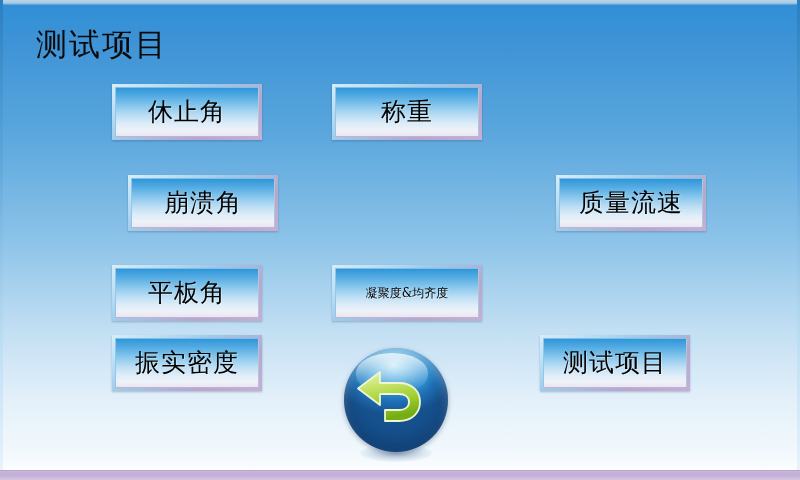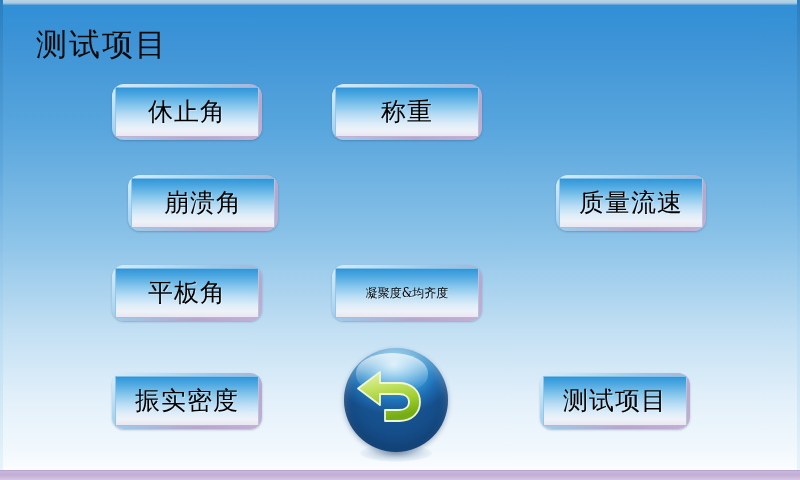--- a/index.html
+++ b/index.html
@@ -74,21 +74,21 @@
     white-space: nowrap;
   }
 
   
   .btn {
     position: absolute;
     width: 150px;
     height: 56px;
     box-sizing: border-box;
     padding: 3px;
-    border-radius: 12px;
+    border-radius: 0;
     cursor: pointer;
     
     background: linear-gradient(150deg,
         #d8ecf8 0%,
         #bfe0f4 18%,
         #9fc9e8 42%,
         #b6a7cd 72%,
         #c3b0d7 100%);
     box-shadow: 0 1px 2px rgba(40,60,90,0.30);
   }
@@ -130,21 +130,21 @@
     letter-spacing: 0px;
   }
 
   
   .col1 { left: 112px; }
   .col2 { left: 332px; }
   .col3 { left: 540px; }
   .row1 { top: 84px; }
   .row2 { top: 175px; margin-left: 16px; }
   .row3 { top: 265px; }
-  .row4 { top: 373px; }
+  .row4 { top: 335px; }
 
   
   #back-button {
     position: absolute;
     left: 340px;
     top: 348px;
     width: 112px;
     height: 112px;
     cursor: pointer;
   }

